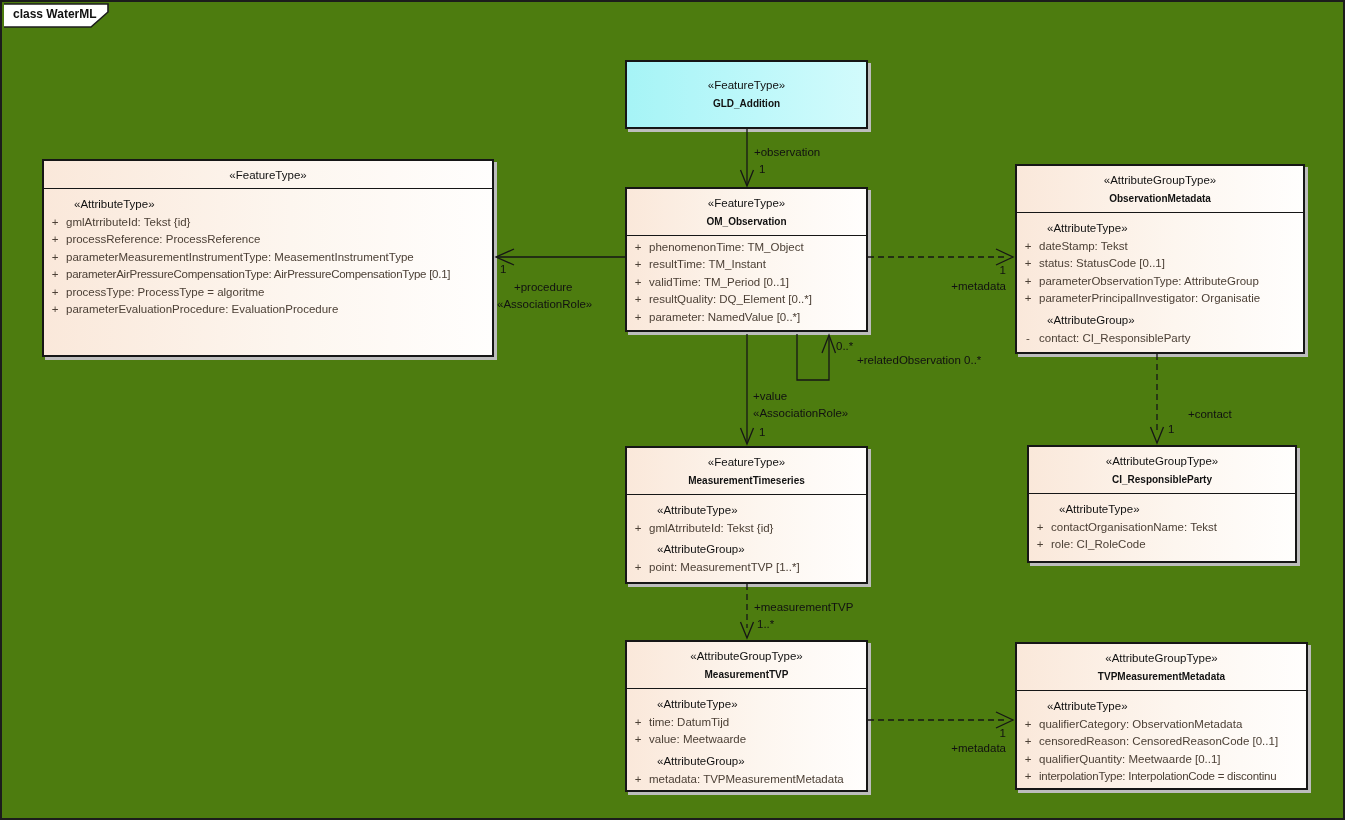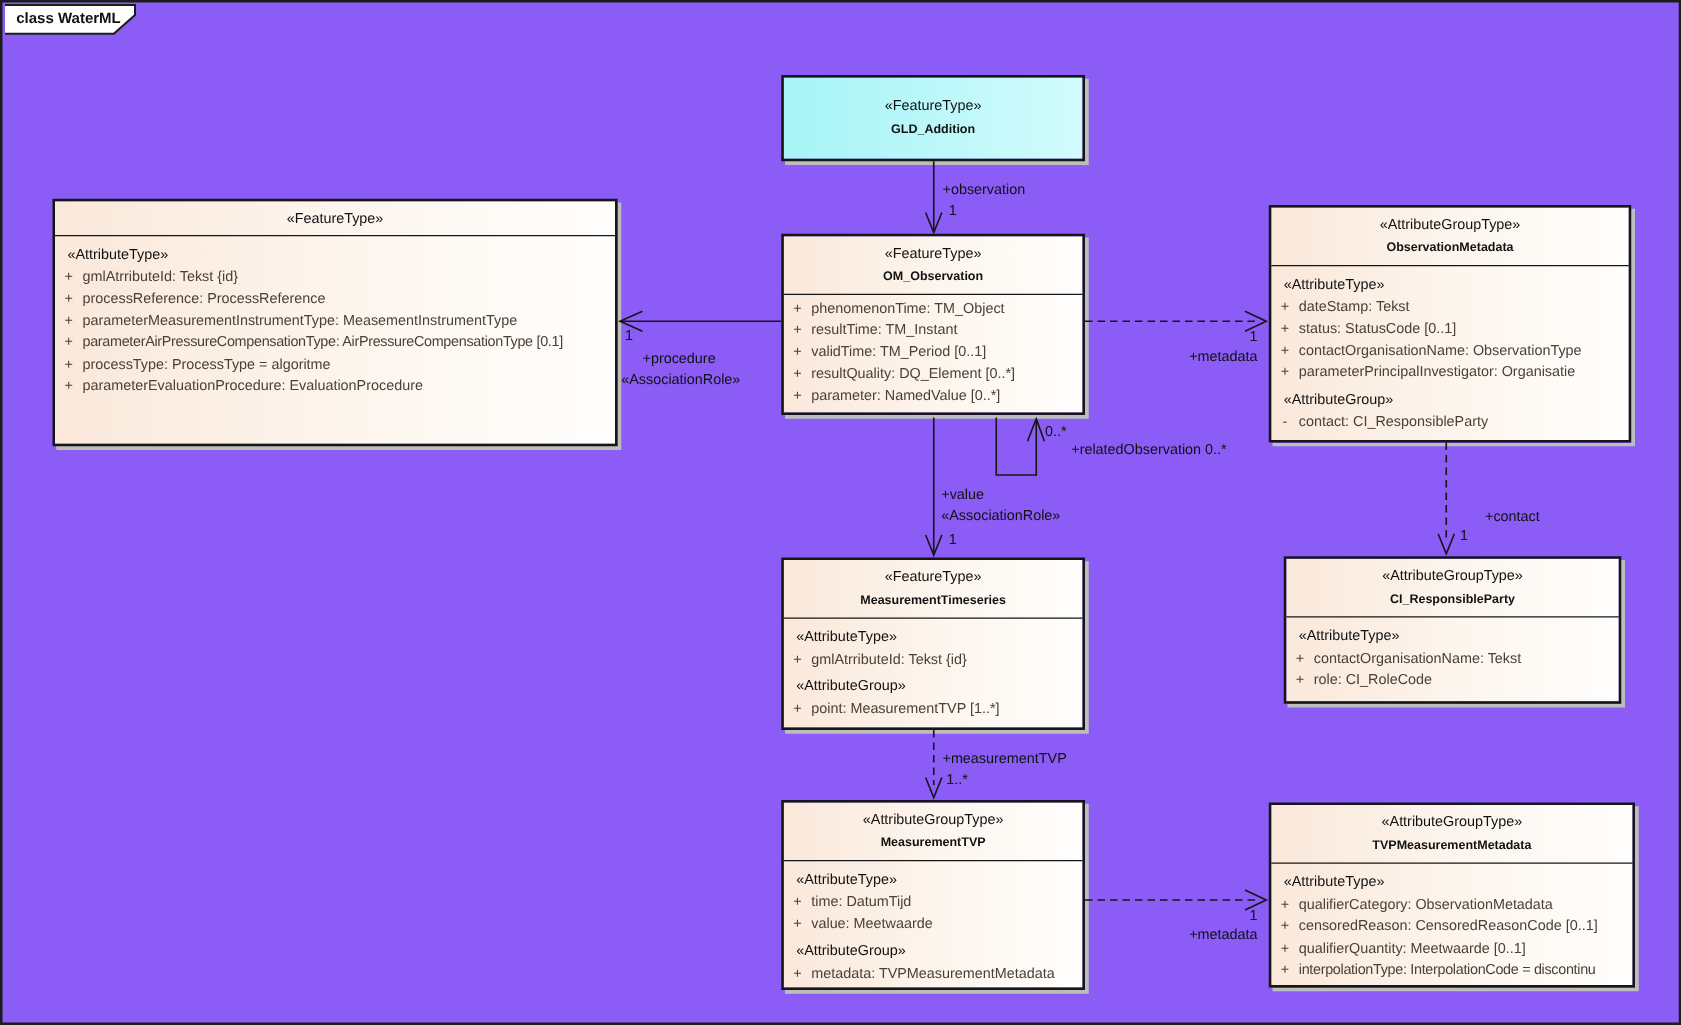--- a/index.html
+++ b/index.html
@@ -1,37 +1,37 @@
 <!DOCTYPE html>
 <html><head>
 <meta charset="utf-8">
 <style>
   html,body{margin:0;padding:0;background:#e9e9e9;}
   #canvas{
-    position:relative;width:1345px;height:820px;background:#8b5cf6;
+    position:relative;width:1345px;height:820px;background:#4d7c0f;
     border:2px solid #1c1c1c;box-sizing:border-box;overflow:hidden;
     font-family:"Liberation Sans",sans-serif;
   }
   
   #frame-tab-label{
     position:absolute;left:11px;top:5px;font-size:12px;font-weight:bold;color:#111;z-index:5;
   }
   
   .cls{
     position:absolute;border:2px solid #161616;box-sizing:border-box;
     background:linear-gradient(90deg,#fae8da 0%,#fdf6ef 55%,#fffefd 100%);
     box-shadow:3px 3px 0 #bdbdbd;z-index:2;
   }
   .cls.cyan{background:linear-gradient(90deg,#a6f4f6 0%,#bef8fa 55%,#d2fbfc 100%);}
   .hdr{text-align:center;padding:7px 4px 6px;border-bottom:1px solid #161616;}
   .hdr.noline{border-bottom:none;height:100%;display:flex;flex-direction:column;justify-content:center;padding:0 4px;box-sizing:border-box;}
   .stereo{font-size:11.5px;color:#111;line-height:14px;}
   .cname{font-size:10px;font-weight:bold;color:#111;line-height:15px;margin-top:4px;}
   .body{padding-top:3px;}
-  .sec{font-size:11.5px;color:#111;line-height:15px;padding:5px 0 2px 10px;white-space:nowrap;}
+  .sec{font-size:11.5px;color:#111;line-height:15px;padding:5px 0 2px 10px;white-space:nowrap;margin-left:20px;}
   .row{display:flex;font-size:11.5px;color:#4c4036;line-height:17.4px;white-space:nowrap;overflow:hidden;}
   .vis{flex:0 0 22px;text-align:center;}
   .txt{flex:1 1 auto;}
   .row.tight .txt{letter-spacing:-0.25px;}
   
   .clabel{position:absolute;font-size:11.5px;color:#111;white-space:nowrap;z-index:4;}
   .clabel.r{text-align:right;}
   svg#wires{position:absolute;left:0;top:0;z-index:3;pointer-events:none;}
 </style>
 </head>
@@ -120,21 +120,21 @@
       <div class="row">
           <span class="vis">+</span>
           <span class="txt">dateStamp: Tekst</span>
         </div>
       <div class="row">
           <span class="vis">+</span>
           <span class="txt">status: StatusCode [0..1]</span>
         </div>
       <div class="row">
           <span class="vis">+</span>
-          <span class="txt">contactOrganisationName: ObservationType</span>
+          <span class="txt">parameterObservationType: AttributeGroup</span>
         </div>
       <div class="row">
           <span class="vis">+</span>
           <span class="txt">parameterPrincipalInvestigator: Organisatie</span>
         </div>
       <div class="sec">«AttributeGroup»</div>
       <div class="row">
           <span class="vis">-</span>
           <span class="txt">contact: CI_ResponsibleParty</span>
         </div>

